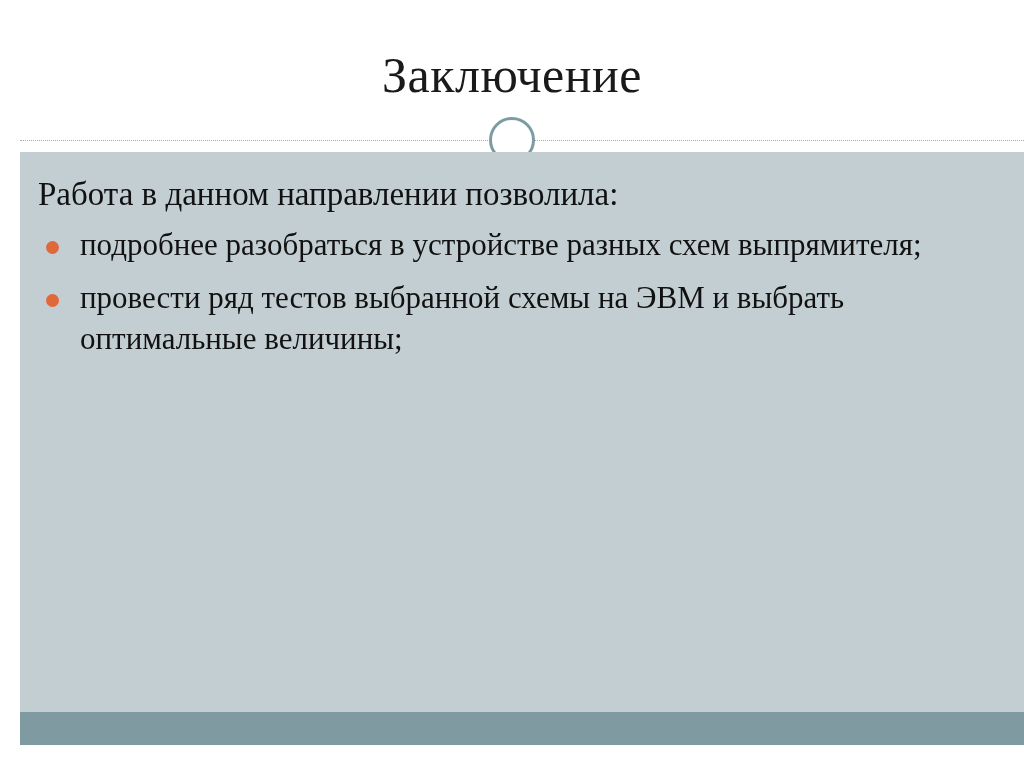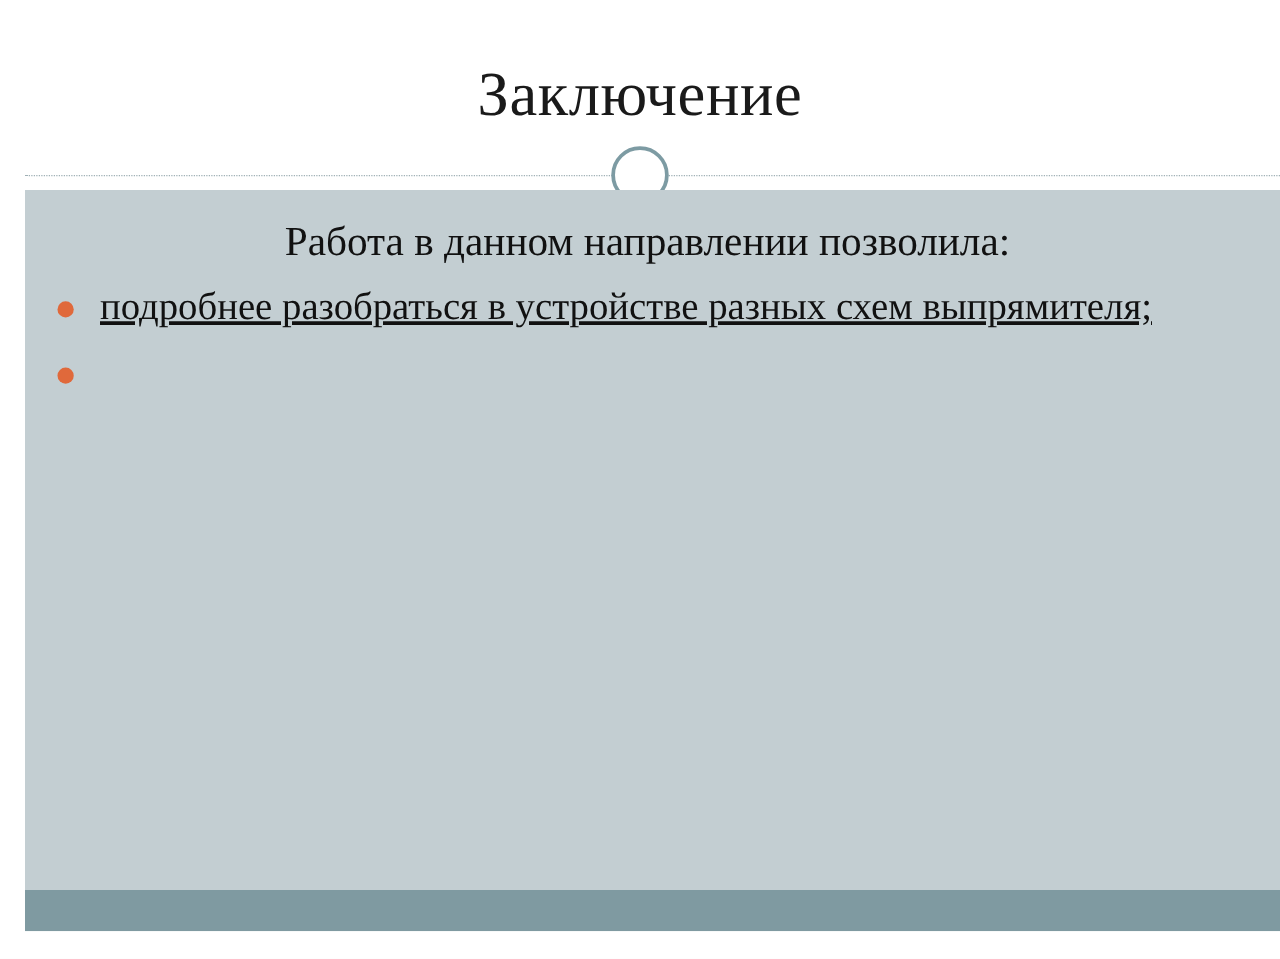--- a/index.html
+++ b/index.html
@@ -94,35 +94,33 @@
     position: absolute;
     left: 18px;
     top: 22px;
     width: 960px;
   }
   .lead {
     font-size: 33px;
     color: #111111;
     line-height: 1.25;
     margin: 0 0 10px 0;
-    text-align: center;
   }
   ul.bullets {
     list-style: none;
     margin: 0;
     padding: 0;
   }
   ul.bullets li {
     position: relative;
     padding-left: 42px;
     margin-bottom: 12px;
     font-size: 31px;
     line-height: 1.32;
     color: #111111;
-    text-decoration: underline;
   }
   .bullet-dot {
     position: absolute;
     left: 8px;
     top: 16px;
     width: 13px;
     height: 13px;
     border-radius: 50%;
     background: #e0693b;
   }
@@ -141,20 +139,21 @@
   <div class="body-zone">
     <div class="content">
       <p class="lead">Работа в данном направлении позволила:</p>
       <ul class="bullets">
         <li>
           <span class="bullet-dot"></span>
           <span>подробнее разобраться в устройстве разных схем выпрямителя;</span>
         </li>
         <li>
           <span class="bullet-dot"></span>
+          <span>провести ряд тестов выбранной схемы на ЭВМ и выбрать оптимальные величины;</span>
         </li>
       </ul>
     </div>
   </div>
 
   <div class="footer-bar"></div>
   <div class="bottom-white"></div>
   <div class="left-strip"></div>
 
 </div>

